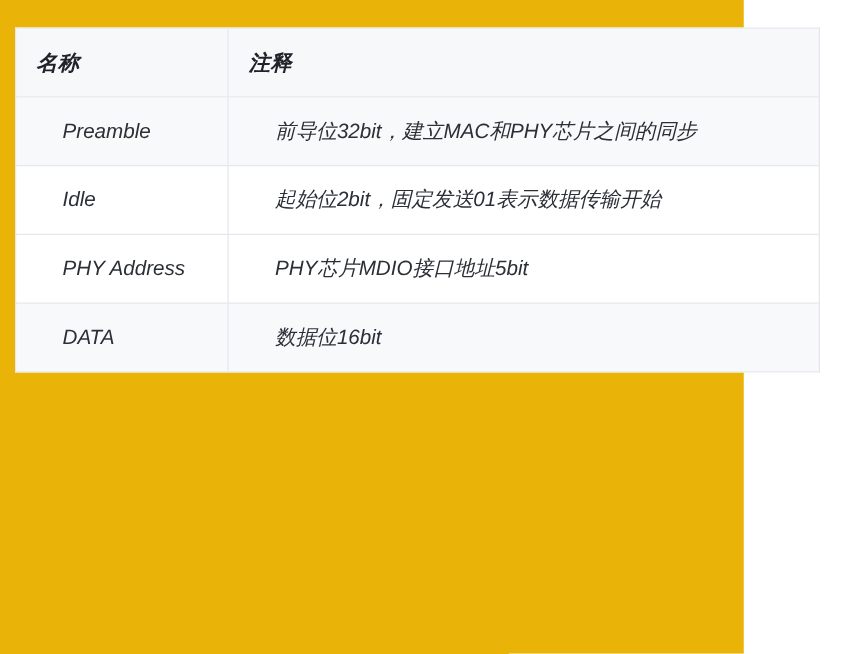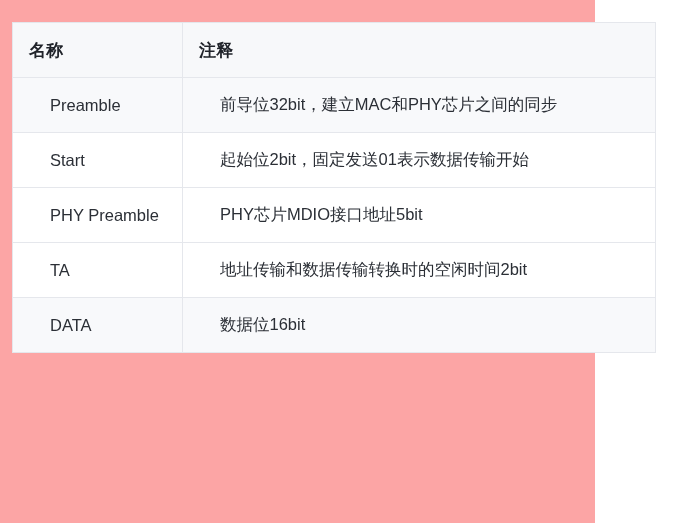--- a/index.html
+++ b/index.html
@@ -13,22 +13,23 @@
   }
   body {
     font-family: "Liberation Sans", "DejaVu Sans", sans-serif;
     -webkit-font-smoothing: antialiased;
   }
 
   .page {
     position: relative;
     width: 595px;
     height: 523px;
-    background: #fca5a5;
+    background: #eab308;
     box-sizing: border-box;
+    font-style: italic;
   }
 
   .table-wrap {
     position: absolute;
     left: 12px;
     top: 22px;
     width: 643px;
   }
 
   table.spec-table {
@@ -105,35 +106,31 @@
       </thead>
 
       <tbody>
 
         <tr class="row-alt">
           <td class="cell-name">Preamble</td>
           <td class="cell-note">前导位32bit，建立MAC和PHY芯片之间的同步</td>
         </tr>
 
         <tr class="row-plain">
-          <td class="cell-name">Start</td>
+          <td class="cell-name">Idle</td>
           <td class="cell-note">起始位2bit，固定发送01表示数据传输开始</td>
         </tr>
 
 
         <tr class="row-plain">
-          <td class="cell-name">PHY Preamble</td>
+          <td class="cell-name">PHY Address</td>
           <td class="cell-note">PHY芯片MDIO接口地址5bit</td>
         </tr>
 
 
-        <tr class="row-plain">
-          <td class="cell-name">TA</td>
-          <td class="cell-note">地址传输和数据传输转换时的空闲时间2bit</td>
-        </tr>
 
         <tr class="row-alt">
           <td class="cell-name">DATA</td>
           <td class="cell-note">数据位16bit</td>
         </tr>
 
 
       </tbody>
     </table>
   </div>

